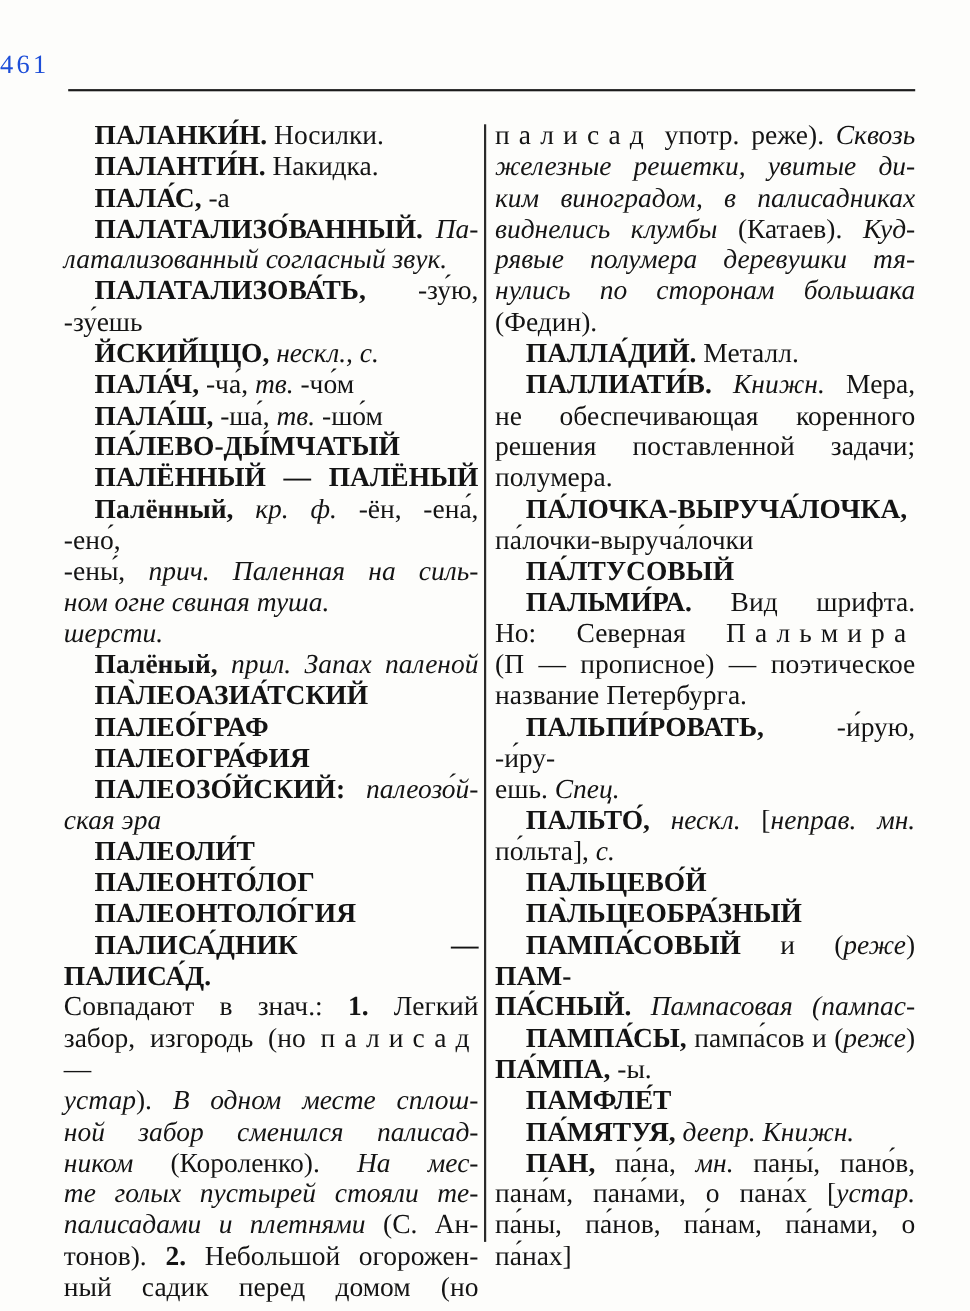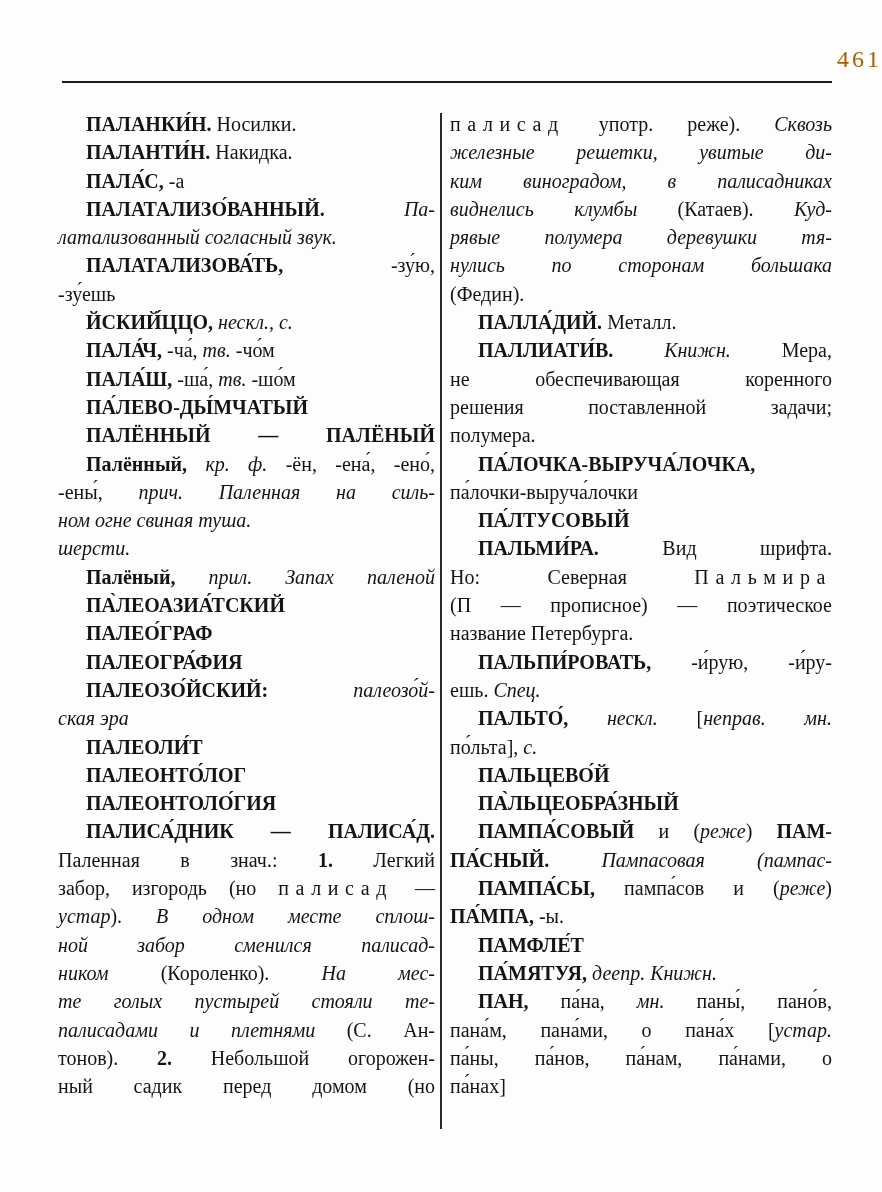--- a/index.html
+++ b/index.html
@@ -15,37 +15,37 @@
     background: #fdfdfb;
     color: #141414;
     font-family: "Liberation Serif", "DejaVu Serif", serif;
     overflow: hidden;
   }
   .pagenum {
     position: absolute;
     top: 46px;
     left: 0;
     width: 100%;
-    text-align: right;
+    text-align: left;
     font-size: 24px;
     letter-spacing: 3px;
-    color: #a16207;
+    color: #1d4ed8;
   }
   .header-rule {
     position: absolute;
     top: 81px;
     left: 62px;
     width: 770px;
     height: 2px;
     background: #1c1c1c;
   }
   .col {
     position: absolute;
     top: 110px;
-    font-size: 20px;
+    font-size: 25px;
     line-height: 28.3px;
   }
   .col-left  { left: 58px;  width: 377px; }
   .col-right { left: 450px; width: 382px; }
   .divider {
     position: absolute;
     left: 440px;
     top: 113px;
     width: 2px;
     height: 1016px;
@@ -91,21 +91,21 @@
       <div class="line ind j"><span class="b">Палёный,</span><span class="i"> прил. Запах паленой</span></div>
       <div class="line ind"><span class="b">ПА̀ЛЕОАЗИА́ТСКИЙ</span></div>
       <div class="line ind"><span class="b">ПАЛЕО́ГРАФ</span></div>
       <div class="line ind"><span class="b">ПАЛЕОГРА́ФИЯ</span></div>
       <div class="line ind j"><span class="b">ПАЛЕОЗО́ЙСКИЙ:</span><span class="i"> палеозо́й-</span></div>
       <div class="line"><span class="i">ская эра</span></div>
       <div class="line ind"><span class="b">ПАЛЕОЛИ́Т</span></div>
       <div class="line ind"><span class="b">ПАЛЕОНТО́ЛОГ</span></div>
       <div class="line ind"><span class="b">ПАЛЕОНТОЛО́ГИЯ</span></div>
       <div class="line ind j"><span class="b">ПАЛИСА́ДНИК — ПАЛИСА́Д.</span></div>
-      <div class="line j"><span>Паленная в знач.: </span><span class="b">1.</span><span> Легкий</span></div>
+      <div class="line j"><span>Совпадают в знач.: </span><span class="b">1.</span><span> Легкий</span></div>
       <div class="line j"><span>забор, изгородь (но </span><span class="sp">палисад</span><span> —</span></div>
       <div class="line j"><span class="i">устар</span><span>). </span><span class="i">В одном месте сплош-</span></div>
       <div class="line j"><span class="i">ной забор сменился палисад-</span></div>
       <div class="line j"><span class="i">ником</span><span> (Короленко). </span><span class="i">На мес-</span></div>
       <div class="line j"><span class="i">те голых пустырей стояли те-</span></div>
       <div class="line j"><span class="i">палисадами и плетнями</span><span> (С. Ан-</span></div>
       <div class="line j"><span>тонов). </span><span class="b">2.</span><span> Небольшой огорожен-</span></div>
       <div class="line j"><span>ный садик перед домом (но</span></div>
     </div>
   <div class="divider"></div>

